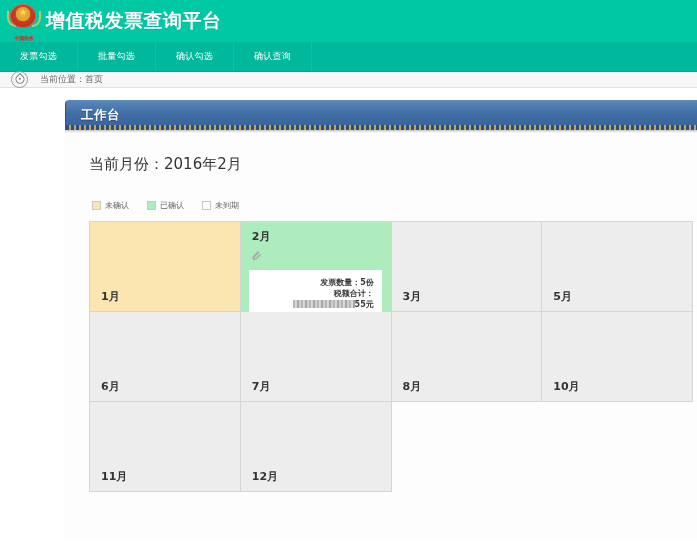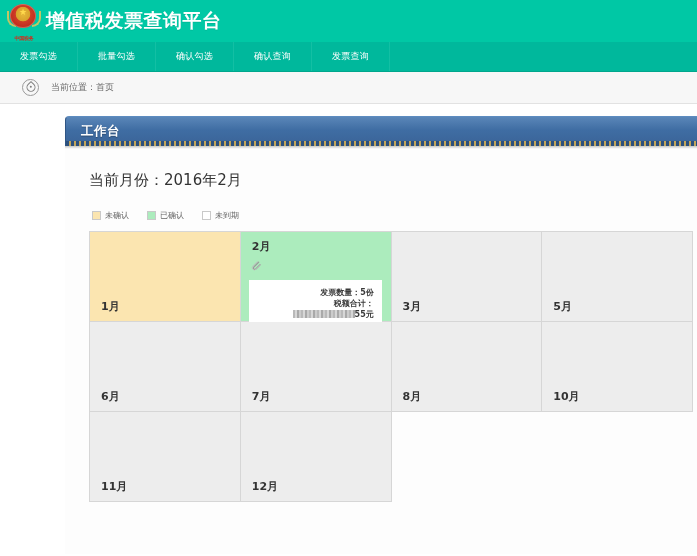--- a/index.html
+++ b/index.html
@@ -87,26 +87,26 @@
     color: #ffffff;
     font-size: 9px;
     letter-spacing: .2px;
     border-right: 1px solid #13bfa4;
     cursor: pointer;
   }
   .nav-item:first-child { border-left: none; }
 
   
   .breadcrumb-bar {
-    height: 32px;
+    height: 16px;
     background: #f7f7f7;
     border-bottom: 1px solid #e2e2e2;
     display: flex;
     align-items: center;
-    padding-left: 22px;
+    padding-left: 11px;
   }
   .pin-icon {
     width: 17px; height: 17px;
     border: 1px solid #9a9a9a;
     border-radius: 50%;
     position: relative;
     flex: 0 0 17px;
   }
   .pin-icon::before {
     content: "";
@@ -188,21 +188,21 @@
   .current-month {
     font-size: 15px;
     color: #333333;
     margin-left: 0;
   }
 
   
   .legend {
     display: flex;
     align-items: center;
-    margin-top: 20px;
+    margin-top: 26px;
     margin-left: 3px;
   }
   .legend-item {
     display: flex;
     align-items: center;
     margin-right: 18px;
   }
   .legend-swatch {
     width: 9px; height: 9px;
     border: 1px solid #c9c9c9;
@@ -305,21 +305,20 @@
     <div class="em-text">中国税务</div>
   </div>
   <div class="app-title">增值税发票查询平台</div>
 </div>
 
 <div class="nav-bar">
   <div class="nav-item">发票勾选</div>
   <div class="nav-item">批量勾选</div>
   <div class="nav-item">确认勾选</div>
   <div class="nav-item">确认查询</div>
-  <div class="nav-item">发票查询</div>
 </div>
 
 <div class="breadcrumb-bar">
   <div class="pin-icon"></div>
   <div class="breadcrumb-text">当前位置：首页</div>
 </div>
 
 <div class="page-body">
   <div class="panel">
 

